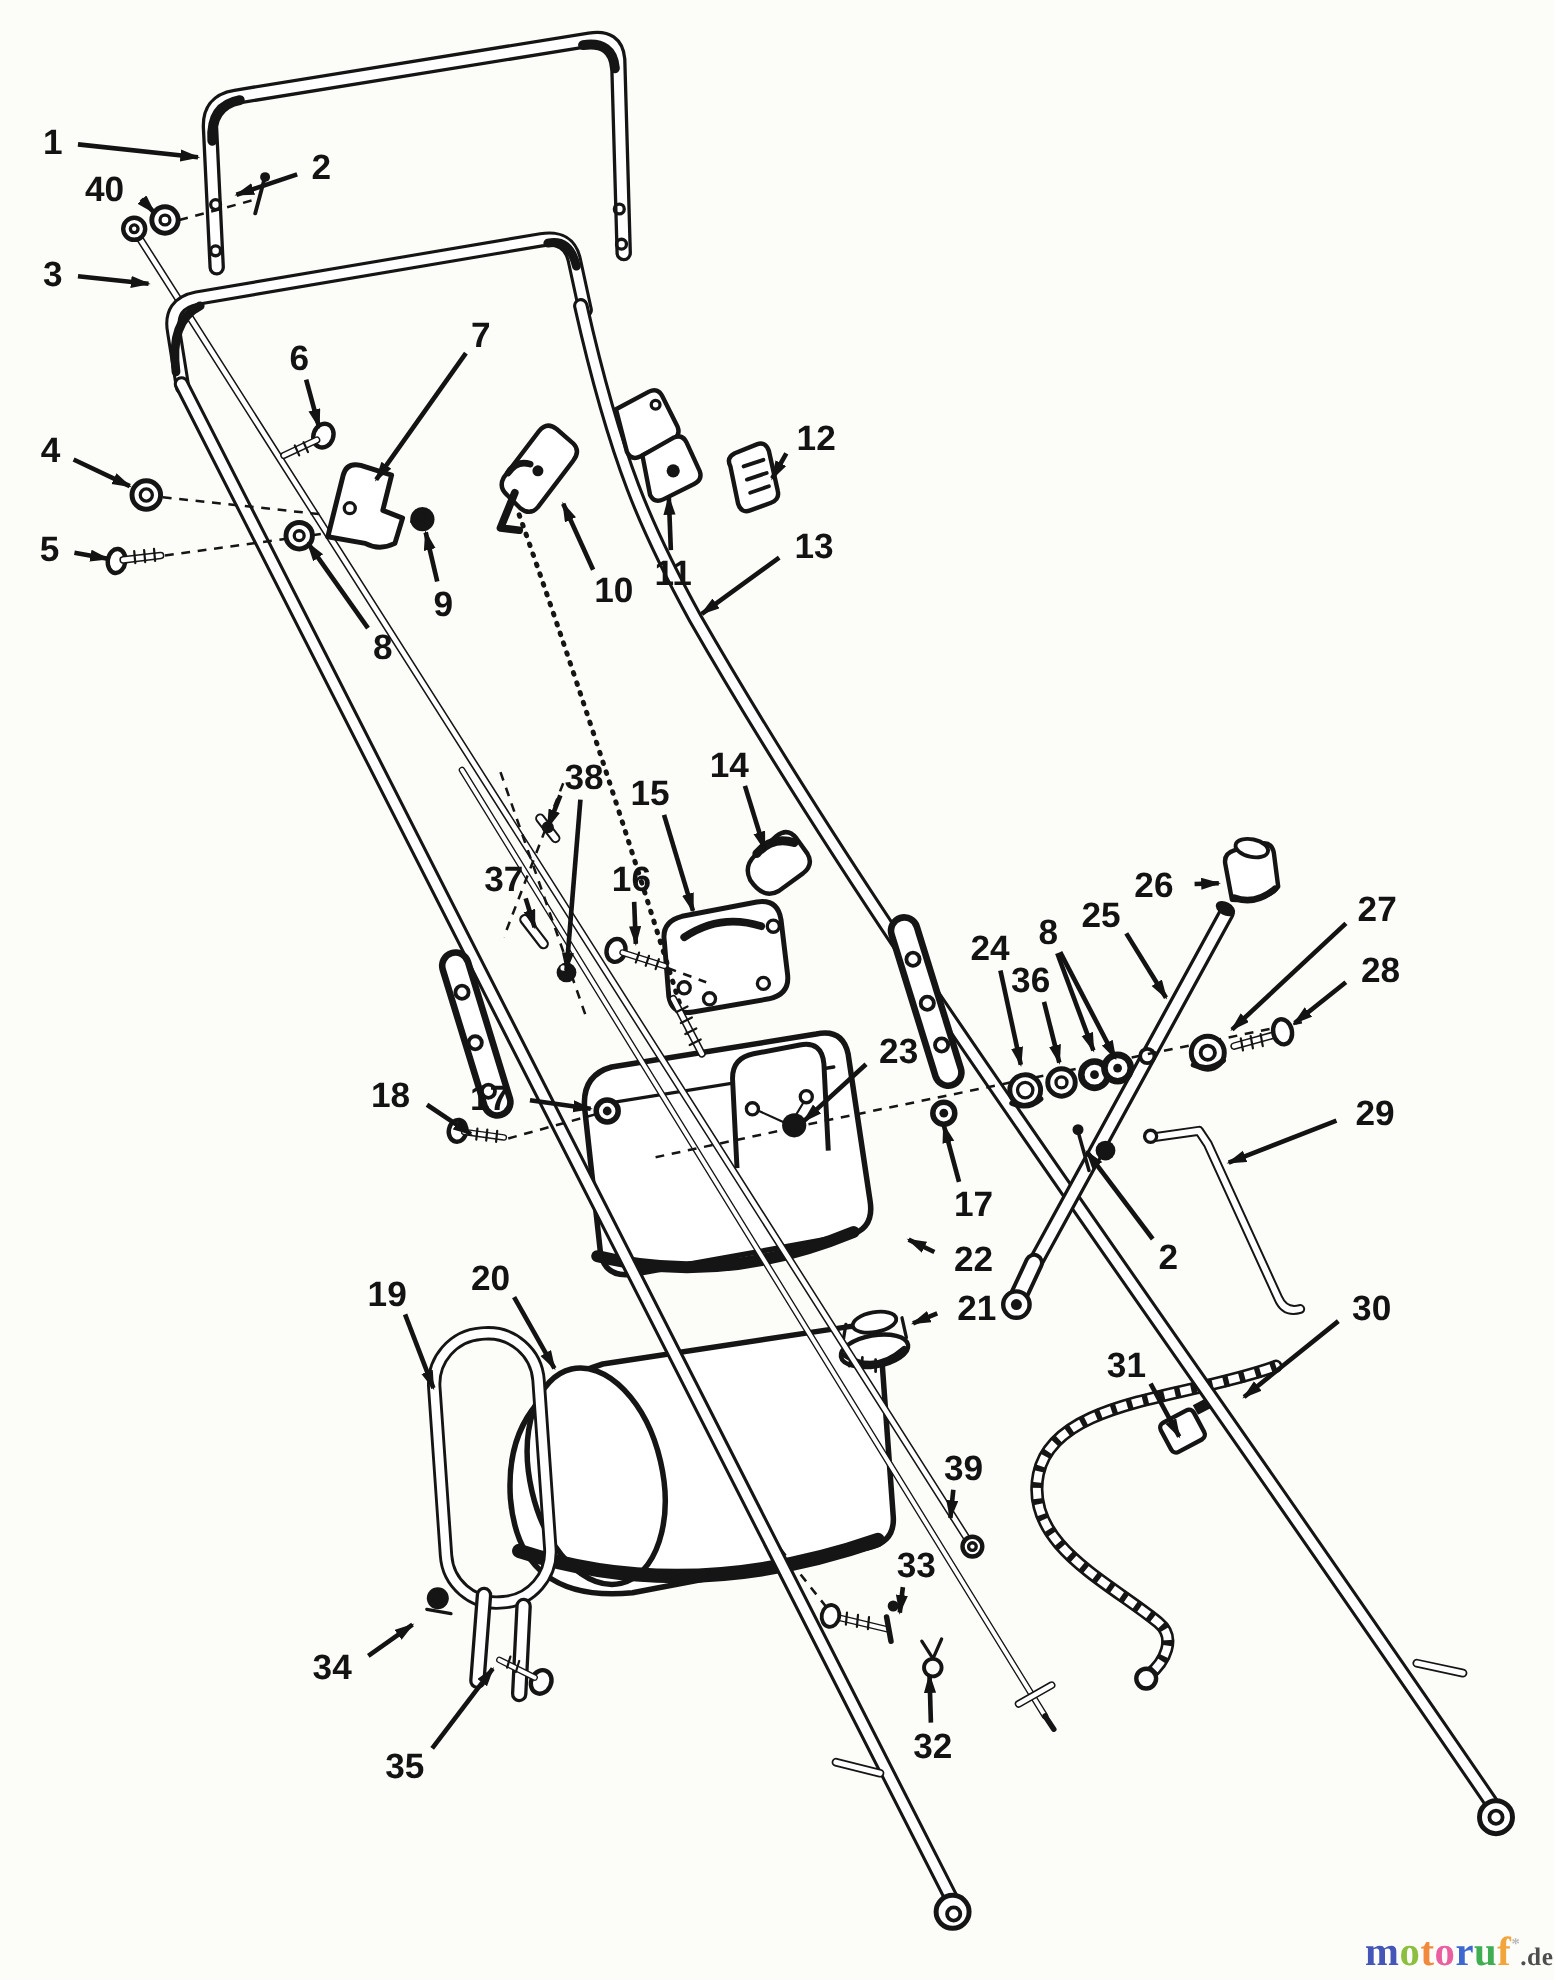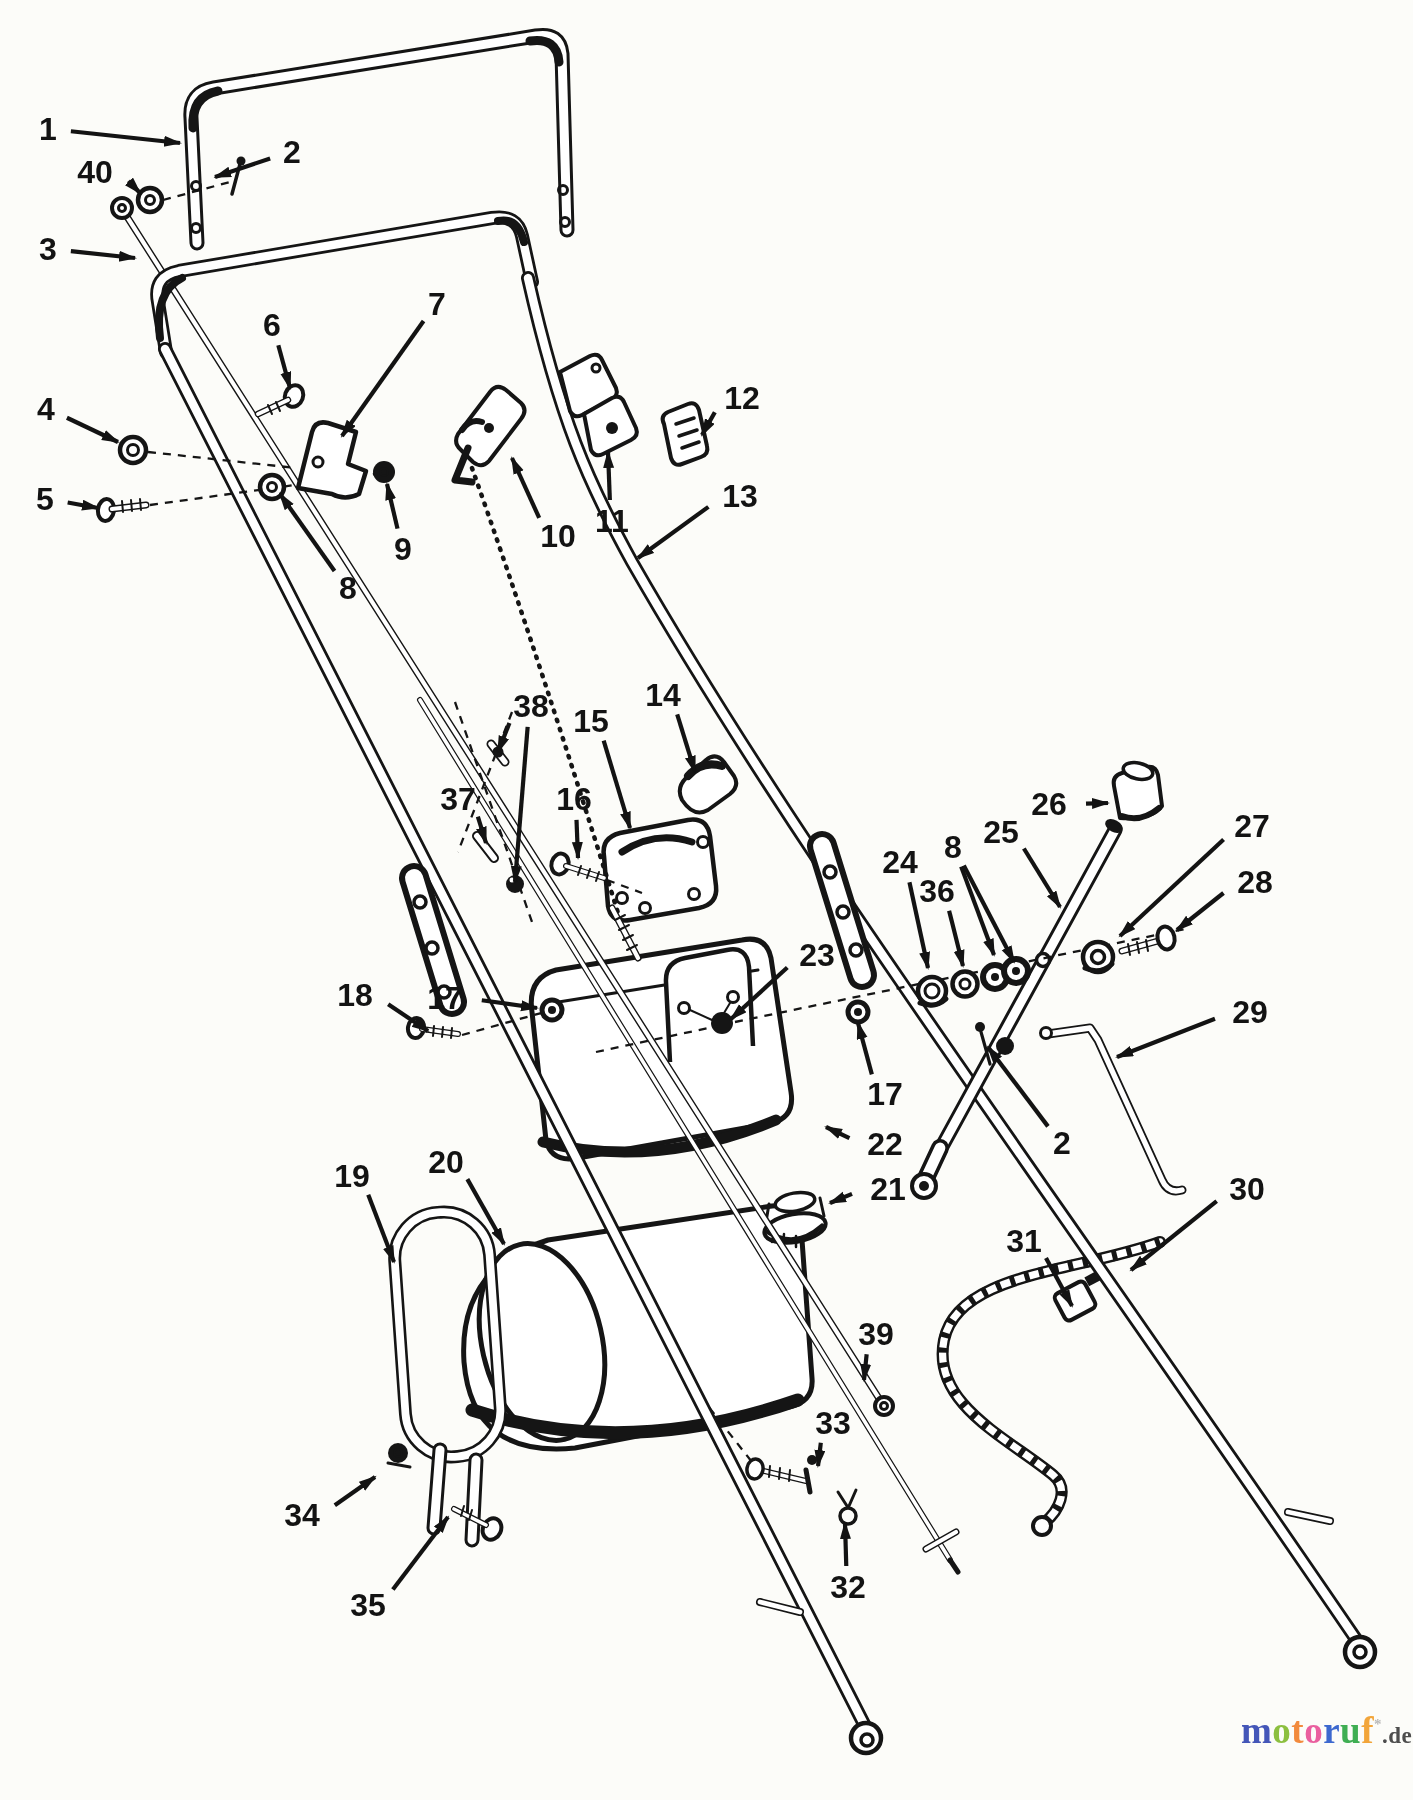--- a/index.html
+++ b/index.html
@@ -8,21 +8,21 @@
   svg{position:absolute;left:0;top:0;}
   .art{stroke:#151515;fill:none;stroke-linecap:round;stroke-linejoin:round;}
   .fillw{fill:#ffffff;stroke:#151515;stroke-linejoin:round;}
   .dark{fill:#151515;stroke:none;}
   .dash{stroke:#151515;stroke-width:2.3;fill:none;stroke-dasharray:8 7;}
   .dots{stroke:#151515;stroke-width:4.5;fill:none;stroke-dasharray:1.5 8;stroke-linecap:round;}
   .tube{stroke:#151515;fill:none;stroke-linecap:round;stroke-linejoin:round;}
   .ribs{stroke:#151515;fill:none;stroke-dasharray:5 10;}
   .callout{font:700 32px "Liberation Sans","DejaVu Sans",sans-serif;fill:#131313;text-anchor:middle;}
   .leader{stroke:#131313;stroke-width:4.2;fill:none;}
-  .wm{position:absolute;left:1241px;top:1709px;white-space:nowrap;
+  .wm{position:absolute;left:1241px;top:1753px;white-space:nowrap;
       font-family:"Liberation Serif",serif;font-weight:700;font-size:37px;letter-spacing:.5px;}
   .wm .suffix{font-size:23px;color:#4d4d4d;font-weight:700;}
   .wm .mark{font-size:15px;color:#b9b9b9;vertical-align:14px;}
 </style>
 </head>
 <body>
 
 <div class="stage">
 <svg width="1413" height="1800" viewBox="0 0 1413 1800">
   <defs>

